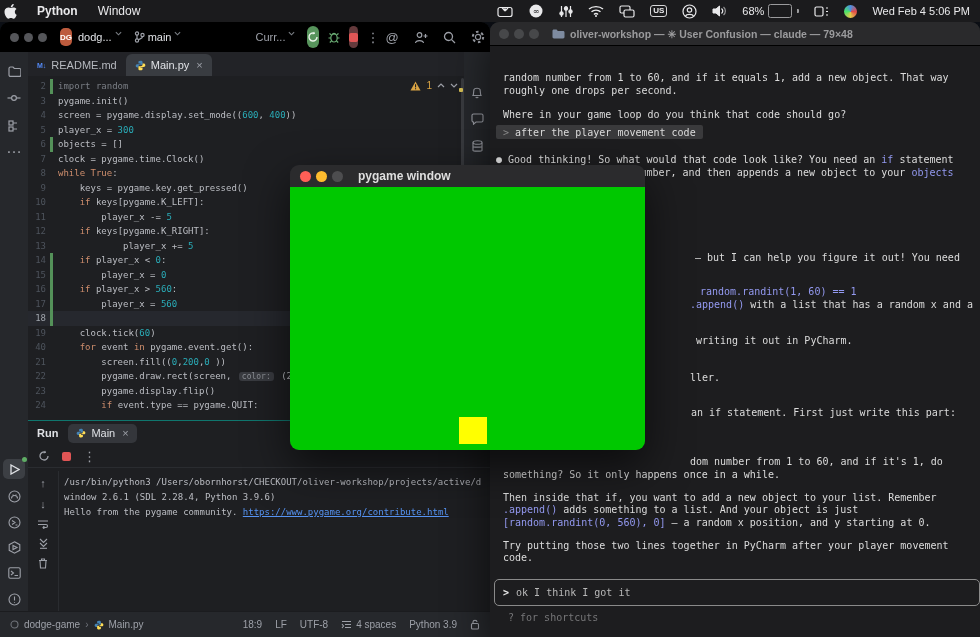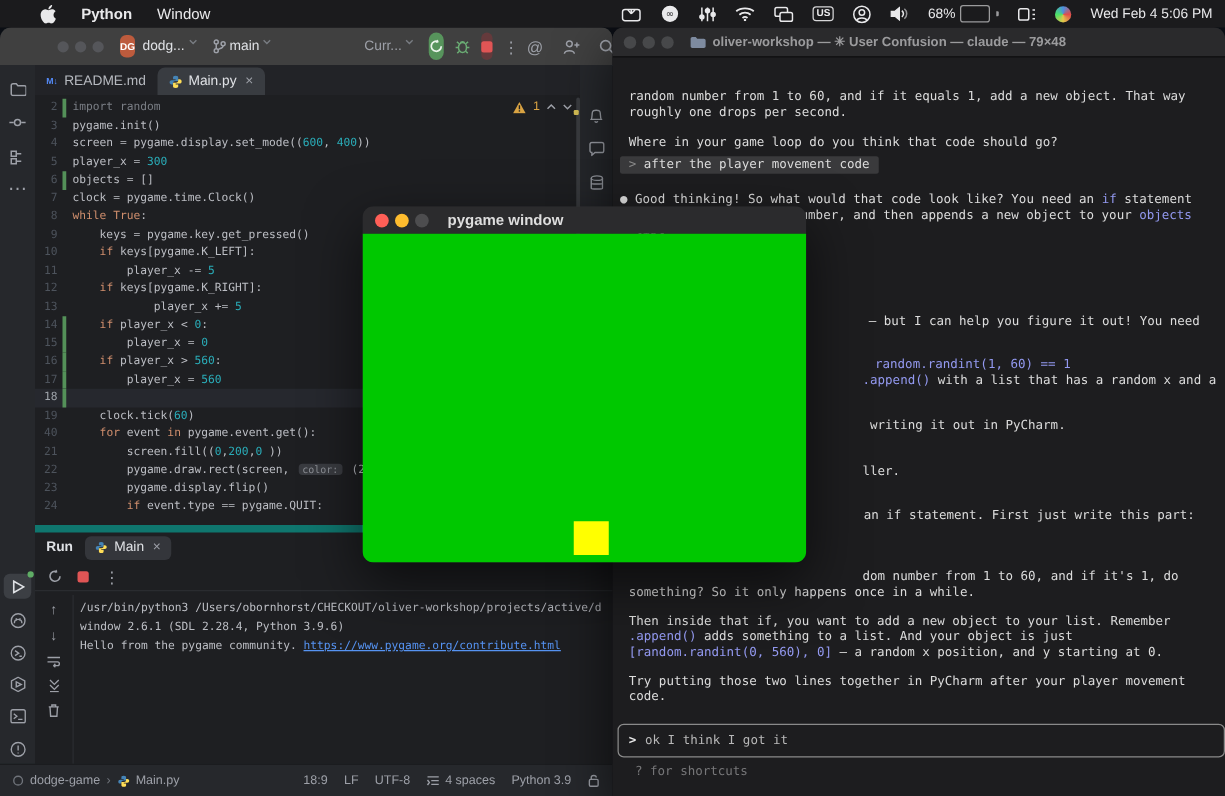--- a/index.html
+++ b/index.html
@@ -2,38 +2,38 @@
 <html><head>
 <meta charset="utf-8">
 <style>
   html,body{margin:0;padding:0;background:#000;}
   #screen{position:relative;width:980px;height:637px;background:#0c1016;overflow:hidden;
           font-family:"Liberation Sans",sans-serif;-webkit-font-smoothing:antialiased;}
 
   
   #menubar{position:absolute;top:0;left:0;right:0;height:22px;background:#1b1b1d;display:flex;
            align-items:center;color:#e9e9eb;font-size:12px;z-index:50;}
-  .mb-left{display:flex;align-items:center;gap:20px;padding-left:32px;}
+  .mb-left{display:flex;align-items:center;gap:20px;padding-left:4px;}
   .mb-app{font-weight:bold;}
   .mb-right{margin-left:auto;display:flex;align-items:center;gap:15px;padding-right:10px;font-size:11px;}
   .mb-ic{display:inline-flex;align-items:center;justify-content:center;height:16px;}
   .kb-badge{border:1.2px solid #d6d6d8;border-radius:3px;font-size:8px;font-weight:bold;padding:1px 2px;line-height:1;}
   .battery{display:flex;align-items:center;gap:4px;}
   .batt-body{width:20px;height:10px;border:1px solid #9b9b9d;border-radius:2.5px;position:relative;padding:1px;}
   .batt-fill{width:68%;height:100%;background:#e9e9eb;border-radius:1px;}
   .batt-tip{width:2px;height:4px;background:#9b9b9d;border-radius:0 1px 1px 0;margin-left:1px;}
   .color-dot{width:13px;height:13px;border-radius:50%;background:conic-gradient(#4a90e2,#e24a4a,#e2c84a,#4ae26a,#4a90e2);}
 
   
   .window{position:absolute;box-shadow:0 16px 44px rgba(0,0,0,.6);}
 
   
   #pycharm{top:22px;left:0;width:490px;height:615px;background:#1e1f22;z-index:1;border-radius:9px 9px 0 0;color:#bcbec4;}
-  .pc-toolbar{position:absolute;top:0;left:0;right:0;height:30px;background:#404040;border-bottom:1px solid #0369a1;
-              display:flex;align-items:center;font-size:11px;color:#dfe1e5;border-radius:9px 9px 0 0;padding-left:36px;}
+  .pc-toolbar{position:absolute;top:0;left:0;right:0;height:30px;background:#000000;border-bottom:1px solid #0369a1;
+              display:flex;align-items:center;font-size:11px;color:#dfe1e5;border-radius:9px 9px 0 0;}
   .tl{width:9px;height:9px;border-radius:50%;background:#55565a;margin-right:5px;}
   .tl-group{display:flex;margin-left:10px;margin-right:8px;}
   .proj-badge{width:18px;height:18px;border-radius:5px;background:#bd5b3d;color:#fff;font-size:8px;font-weight:bold;
               display:flex;align-items:center;justify-content:center;margin-right:6px;}
   .tb-item{display:flex;align-items:flex-start;gap:3px;margin-right:12px;}
   .chev{width:7px;height:5px;}
   .tb-dim{color:#9da0a8;}
   .run-btn{width:22px;height:22px;border-radius:6px;background:#57945c;display:flex;align-items:center;justify-content:center;margin-right:8px;}
   .stop-btn{width:22px;height:22px;border-radius:6px;background:#653a3c;display:flex;align-items:center;justify-content:center;margin-right:8px;}
   .stop-sq{width:9px;height:9px;border-radius:2px;background:#e05555;}
@@ -63,21 +63,21 @@
   .ed-bar{width:3px;height:14.5px;margin-left:4px;flex:0 0 3px;}
   .ed-bar.changed{background:#549159;}
   .ed-code{white-space:pre;padding-left:5px;}
   .c-txt{color:#bcbec4;} .c-kw{color:#cf8e6d;} .c-num{color:#2aacb8;} .c-gray{color:#7a7e85;}
   .c-hint{background:#393b40;color:#8b8e94;border-radius:3px;padding:0 3px;font-size:8px;margin:0 2px;}
   .warn-chip{position:absolute;top:4px;right:6px;display:flex;align-items:center;gap:5px;color:#9da0a8;font-family:"Liberation Sans",sans-serif;font-size:10px;z-index:3;}
   .warn-count{color:#d9a343;}
   .scroll-mark{position:absolute;top:12px;right:1px;width:4px;height:4px;background:#d6bf55;border-radius:1px;z-index:3;}
   .ed-scroll{position:absolute;top:2px;right:0;width:3px;height:140px;background:#3a3c40;border-radius:2px;z-index:2;}
 
-  .pc-run{position:absolute;top:398px;left:28px;right:0;height:192px;background:#1e1f22;border-top:6px solid #0f766e;}
+  .pc-run{position:absolute;top:398px;left:28px;right:0;height:192px;background:#1e1f22;border-top:1px solid #0f766e;}
   .run-head{height:24px;display:flex;align-items:center;font-size:11px;color:#dfe1e5;padding-left:9px;gap:10px;}
   .run-title{font-weight:bold;}
   .run-tab{display:flex;align-items:center;gap:5px;background:#34363b;border-radius:5px;height:19px;padding:0 8px;color:#dfe1e5;}
   .run-tools{height:22px;display:flex;align-items:center;gap:12px;padding-left:10px;border-bottom:1px solid #2a2c30;color:#9da0a8;}
   .con-gutter{position:absolute;top:50px;left:0;width:30px;bottom:0;display:flex;flex-direction:column;align-items:center;gap:9px;padding-top:6px;color:#9da0a8;font-size:11px;border-right:1px solid #2a2c30;}
   .con-body{position:absolute;top:50px;left:32px;right:2px;bottom:0;font-family:"DejaVu Sans Mono",monospace;font-size:9px;color:#bcbec4;padding:4px 0 0 4px;overflow:hidden;}
   .con-line{white-space:pre;line-height:15px;}
   .con-link{color:#5693f2;text-decoration:underline;}
 
   .pc-status{position:absolute;bottom:0;left:0;right:0;height:25px;background:#26282c;border-top:1px solid #1b1c1f;

